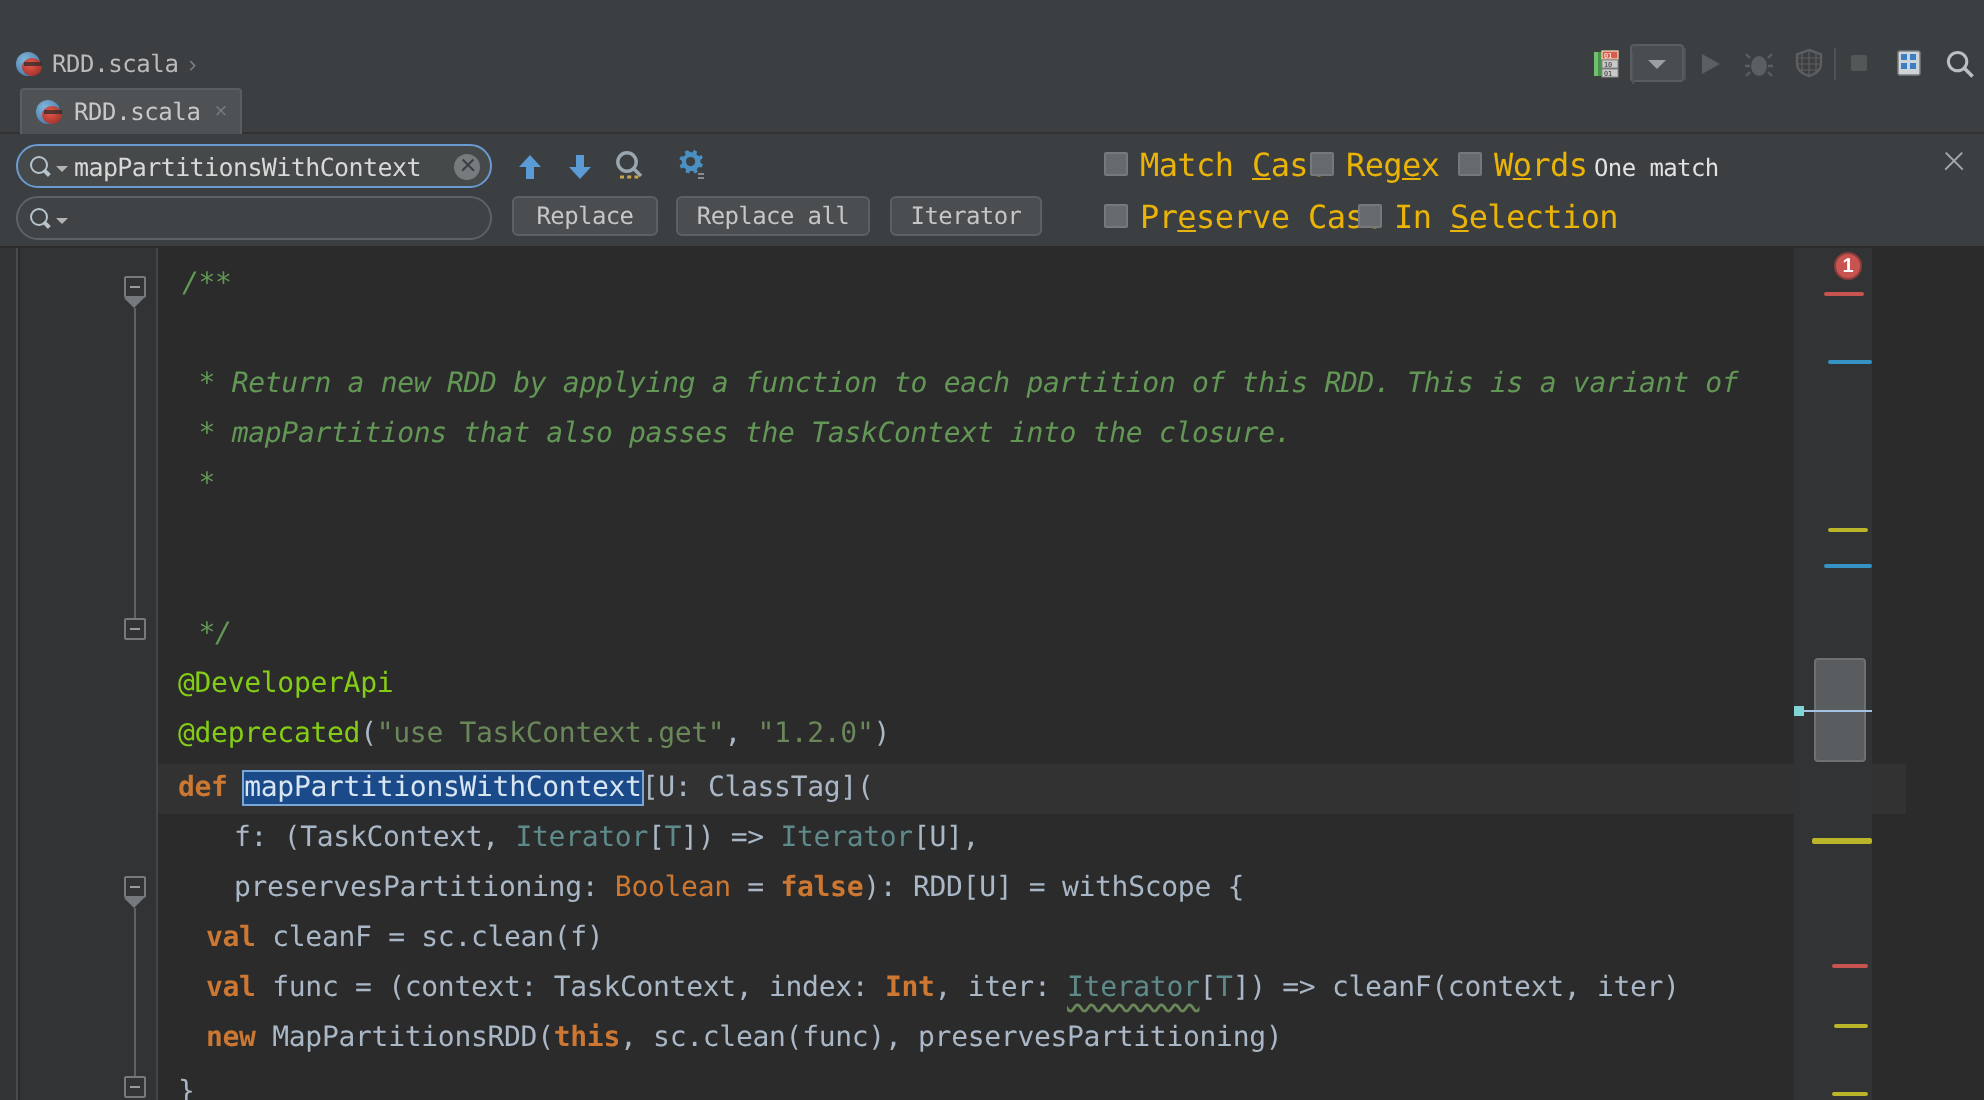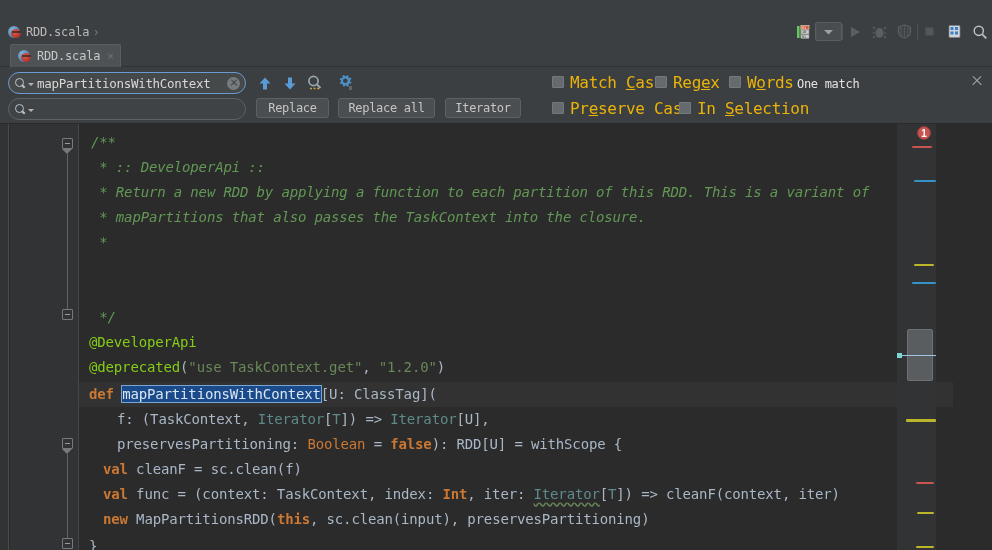--- a/index.html
+++ b/index.html
@@ -501,33 +501,32 @@
       <div class="fold-tip" style="left:52px; top:325px;"></div>
       <div class="fold-line" style="left:57px; top:330px; height:87px;"></div>
       <div class="fold-box" style="left:52px; top:414px;"></div>
     </div>
     <div class="gutter-sep"></div>
 
     <div class="code-area">
       <div class="cur-line-hl" style="top:258px;"></div>
 
       <div class="line" style="top:6px;  left:12px;"><span class="cmt">/**</span></div>
-      <div class="line" style="top:31px; left:12px;"><span class="cmt"> * :: DeveloperApi ::</span></div>
       <div class="line" style="top:56px; left:12px;"><span class="cmt"> * Return a new RDD by applying a function to each partition of this RDD. This is a variant of</span></div>
       <div class="line" style="top:81px; left:12px;"><span class="cmt"> * mapPartitions that also passes the TaskContext into the closure.</span></div>
       <div class="line" style="top:106px;left:12px;"><span class="cmt"> *</span></div>
       <div class="line" style="top:181px;left:12px;"><span class="cmt"> */</span></div>
       <div class="line" style="top:206px;left:10px;"><span class="ann">@DeveloperApi</span></div>
       <div class="line" style="top:231px;left:10px;"><span class="ann">@deprecated</span><span class="plain">(</span><span class="str">"use TaskContext.get"</span><span class="plain">, </span><span class="str">"1.2.0"</span><span class="plain">)</span></div>
       <div class="line" style="top:258px;left:10px;"><span class="kw">def</span><span class="plain"> </span><span class="sel-match">mapPartitionsWithContext</span><span class="plain">[U: ClassTag](</span></div>
       <div class="line" style="top:283px;left:38px;"><span class="plain">f: (TaskContext, </span><span class="typ">Iterator</span><span class="plain">[</span><span class="typ">T</span><span class="plain">]) =&gt; </span><span class="typ">Iterator</span><span class="plain">[U],</span></div>
       <div class="line" style="top:308px;left:38px;"><span class="plain">preservesPartitioning: </span><span class="kw" style="font-weight:normal;">Boolean</span><span class="plain"> = </span><span class="kw">false</span><span class="plain">): RDD[U] = withScope {</span></div>
       <div class="line" style="top:333px;left:24px;"><span class="kw">val</span><span class="plain"> cleanF = sc.clean(f)</span></div>
       <div class="line" style="top:358px;left:24px;"><span class="kw">val</span><span class="plain"> func = (context: TaskContext, index: </span><span class="kw" style="font-weight:bold;">Int</span><span class="plain">, iter: </span><span class="typ wavy">Iterator</span><span class="plain">[</span><span class="typ">T</span><span class="plain">]) =&gt; cleanF(context, iter)</span></div>
-      <div class="line" style="top:383px;left:24px;"><span class="kw">new</span><span class="plain"> MapPartitionsRDD(</span><span class="kw">this</span><span class="plain">, sc.clean(input), preservesPartitioning)</span></div>
+      <div class="line" style="top:383px;left:24px;"><span class="kw">new</span><span class="plain"> MapPartitionsRDD(</span><span class="kw">this</span><span class="plain">, sc.clean(func), preservesPartitioning)</span></div>
       <div class="line" style="top:410px;left:10px;"><span class="plain">}</span></div>
     </div>
   </div>
 
   <div class="markerbar">
     <div class="marker-track"></div>
 
     <div class="err-badge">1</div>
 
     <div class="mk err" style="right:4px; top:22px;  width:20px;"></div>

